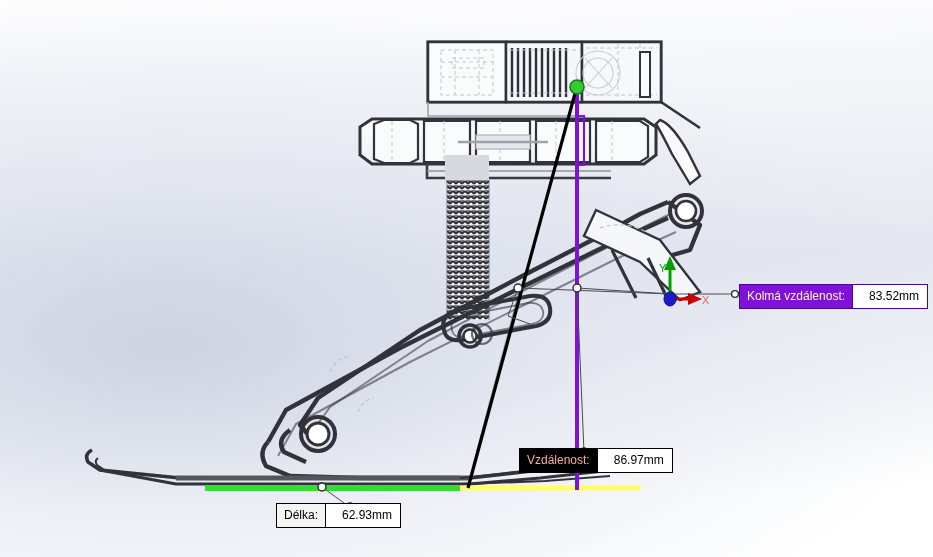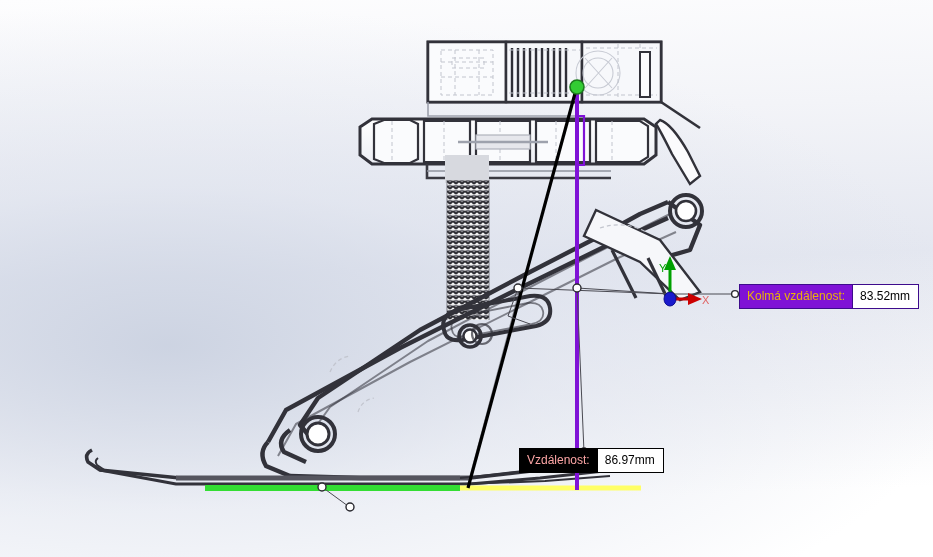--- a/index.html
+++ b/index.html
@@ -21,28 +21,28 @@
   .callout{
     position:absolute;display:flex;align-items:stretch;
     border:1px solid #000;box-sizing:border-box;
     font-size:12px;line-height:1;white-space:nowrap;
     box-shadow:0 0 0 0 rgba(0,0,0,0);
   }
   .callout .lab{
     display:flex;align-items:center;padding:5px 7px 6px 7px;
   }
   .callout .val{
-    display:flex;align-items:center;padding:5px 8px 6px 7px;
+    display:flex;align-items:center;padding:5px 8px 6px 16px;
     background:#ffffff;color:#000;border-left:1px solid #000;
   }
   
   .callout.dark .lab{background:#000000;color:#fca5a5;}
   
   .callout.purple{border-color:#3d0b8c;}
-  .callout.purple .lab{background:#7f12d6;color:#eab308;}
+  .callout.purple .lab{background:#7f12d6;color:#fef9c3;}
   .callout.purple .val{border-left:1px solid #3d0b8c;}
   
   .callout.light{background:#f4f4f4;}
   .callout.light .lab{background:#f4f4f4;color:#000;}
   .callout.light .val{background:#ffffff;}
 
   #cal-vzdalenost{left:519px;top:448px;}
   #cal-kolma{left:739px;top:284px;}
   #cal-delka{left:276px;top:503px;}
 </style>
@@ -232,14 +232,18 @@
   <div class="callout dark" id="cal-vzdalenost">
     <span class="lab">Vzdálenost:</span>
     <span class="val">86.97mm</span>
   </div>
 
   <div class="callout purple" id="cal-kolma">
     <span class="lab">Kolmá vzdálenost:</span>
     <span class="val">83.52mm</span>
   </div>
 
+  <div class="callout light" id="cal-delka">
+    <span class="lab">Délka:</span>
+    <span class="val">62.93mm</span>
+  </div>
 
 </div>
 
 </body></html>

